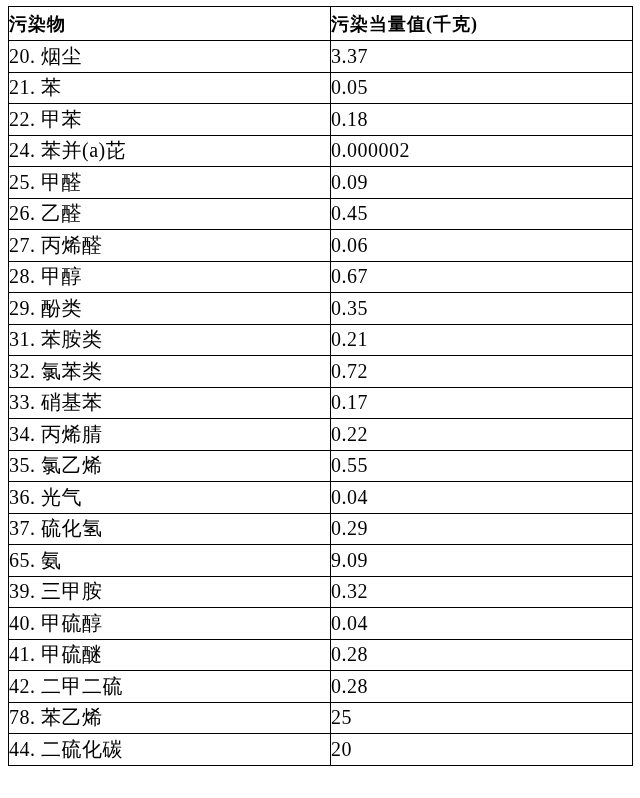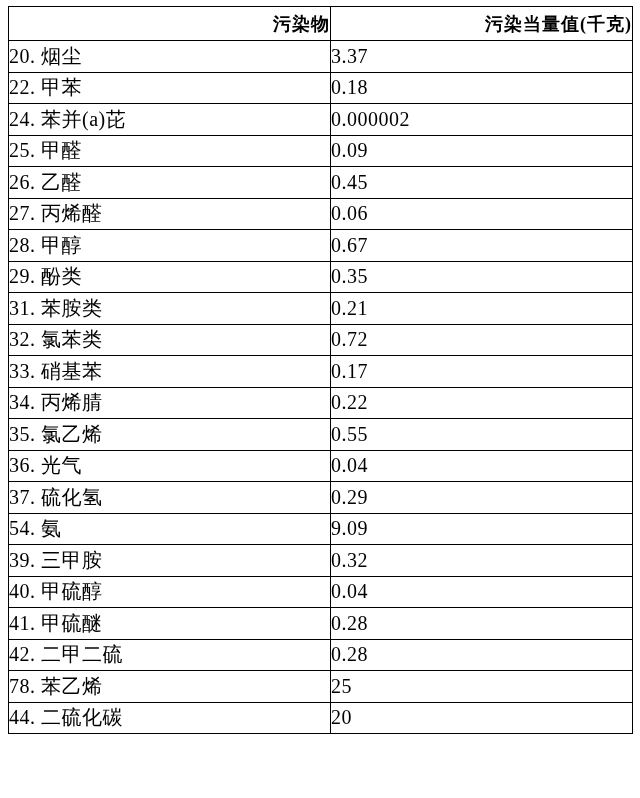--- a/index.html
+++ b/index.html
@@ -30,21 +30,21 @@
   table.pollutant-table col.c-value { width: 302px; }
 
   table.pollutant-table th,
   table.pollutant-table td {
     border: 1px solid #000000;
     padding: 0;
     vertical-align: middle;
   }
   table.pollutant-table thead th {
     height: 33px;
-    text-align: right;
+    text-align: left;
     font-weight: bold;
     font-size: 18px;
     letter-spacing: 1px;
   }
   table.pollutant-table tbody td {
     height: 30.5px;
     font-size: 20px;
     font-weight: normal;
   }
   td.cell-name {
@@ -68,20 +68,24 @@
     <thead>
       <tr>
         <th>污染物</th>
         <th>污染当量值(千克)</th>
       </tr>
     </thead>
     <tbody id="table-body">
         <tr>
           <td class="cell-name">20. 烟尘</td>
           <td class="cell-value">3.37</td>
+        </tr>
+        <tr>
+          <td class="cell-name">21. 苯</td>
+          <td class="cell-value">0.05</td>
         </tr>
         <tr>
           <td class="cell-name">22. 甲苯</td>
           <td class="cell-value">0.18</td>
         </tr>
         <tr>
           <td class="cell-name">24. 苯并(a)芘</td>
           <td class="cell-value">0.000002</td>
         </tr>
         <tr>
@@ -126,21 +130,21 @@
         </tr>
         <tr>
           <td class="cell-name">36. 光气</td>
           <td class="cell-value">0.04</td>
         </tr>
         <tr>
           <td class="cell-name">37. 硫化氢</td>
           <td class="cell-value">0.29</td>
         </tr>
         <tr>
-          <td class="cell-name">54. 氨</td>
+          <td class="cell-name">65. 氨</td>
           <td class="cell-value">9.09</td>
         </tr>
         <tr>
           <td class="cell-name">39. 三甲胺</td>
           <td class="cell-value">0.32</td>
         </tr>
         <tr>
           <td class="cell-name">40. 甲硫醇</td>
           <td class="cell-value">0.04</td>
         </tr>

